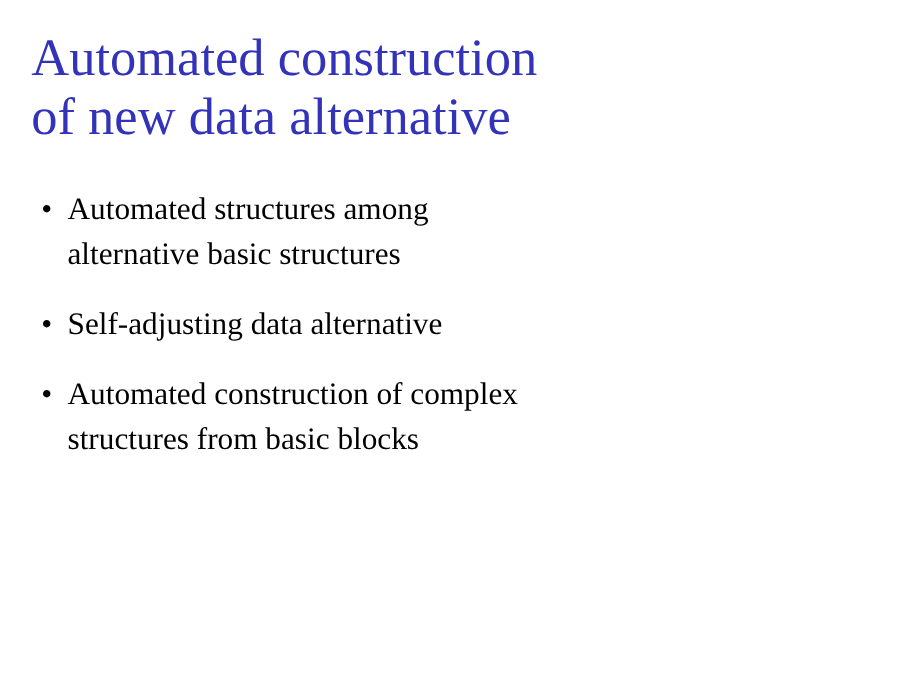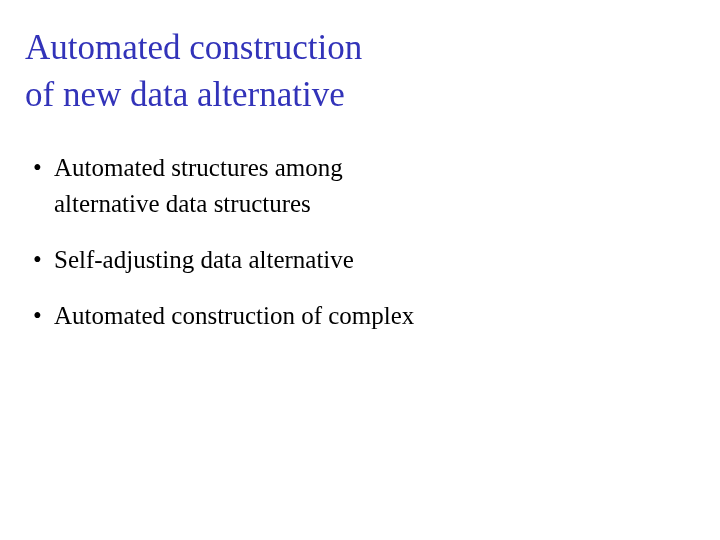--- a/index.html
+++ b/index.html
@@ -23,21 +23,21 @@
     box-sizing: border-box;
   }
 
   
   #slide-title {
     position: absolute;
     left: 25px;
     top: 24px;
     width: 660px;
     color: #3233b9;
-    font-size: 35px;
+    font-size: 42px;
     line-height: 47px;
     font-weight: normal;
     letter-spacing: 0px;
     margin: 0;
   }
   #slide-title .title-line {
     display: block;
     white-space: nowrap;
   }
 
@@ -89,33 +89,34 @@
     <span class="title-line">Automated construction</span>
     <span class="title-line">of new data alternative</span>
   </h1>
 
   <ul id="bullet-list" style="color: rgb(0, 0, 0);">
 
     <li class="bullet-item">
       <span class="bullet-marker">•</span>
       <span class="bullet-text">
         <span class="wrap-line">Automated structures among</span>
-        <span class="wrap-line">alternative data structures</span>
+        <span class="wrap-line">alternative basic structures</span>
       </span>
     </li>
 
     <li class="bullet-item">
       <span class="bullet-marker">•</span>
       <span class="bullet-text">
         <span class="wrap-line">Self-adjusting data alternative</span>
       </span>
     </li>
 
     <li class="bullet-item">
       <span class="bullet-marker">•</span>
       <span class="bullet-text">
         <span class="wrap-line">Automated construction of complex</span>
+        <span class="wrap-line">structures from basic blocks</span>
       </span>
     </li>
 
   </ul>
 
 </div>
 
 </body></html>

